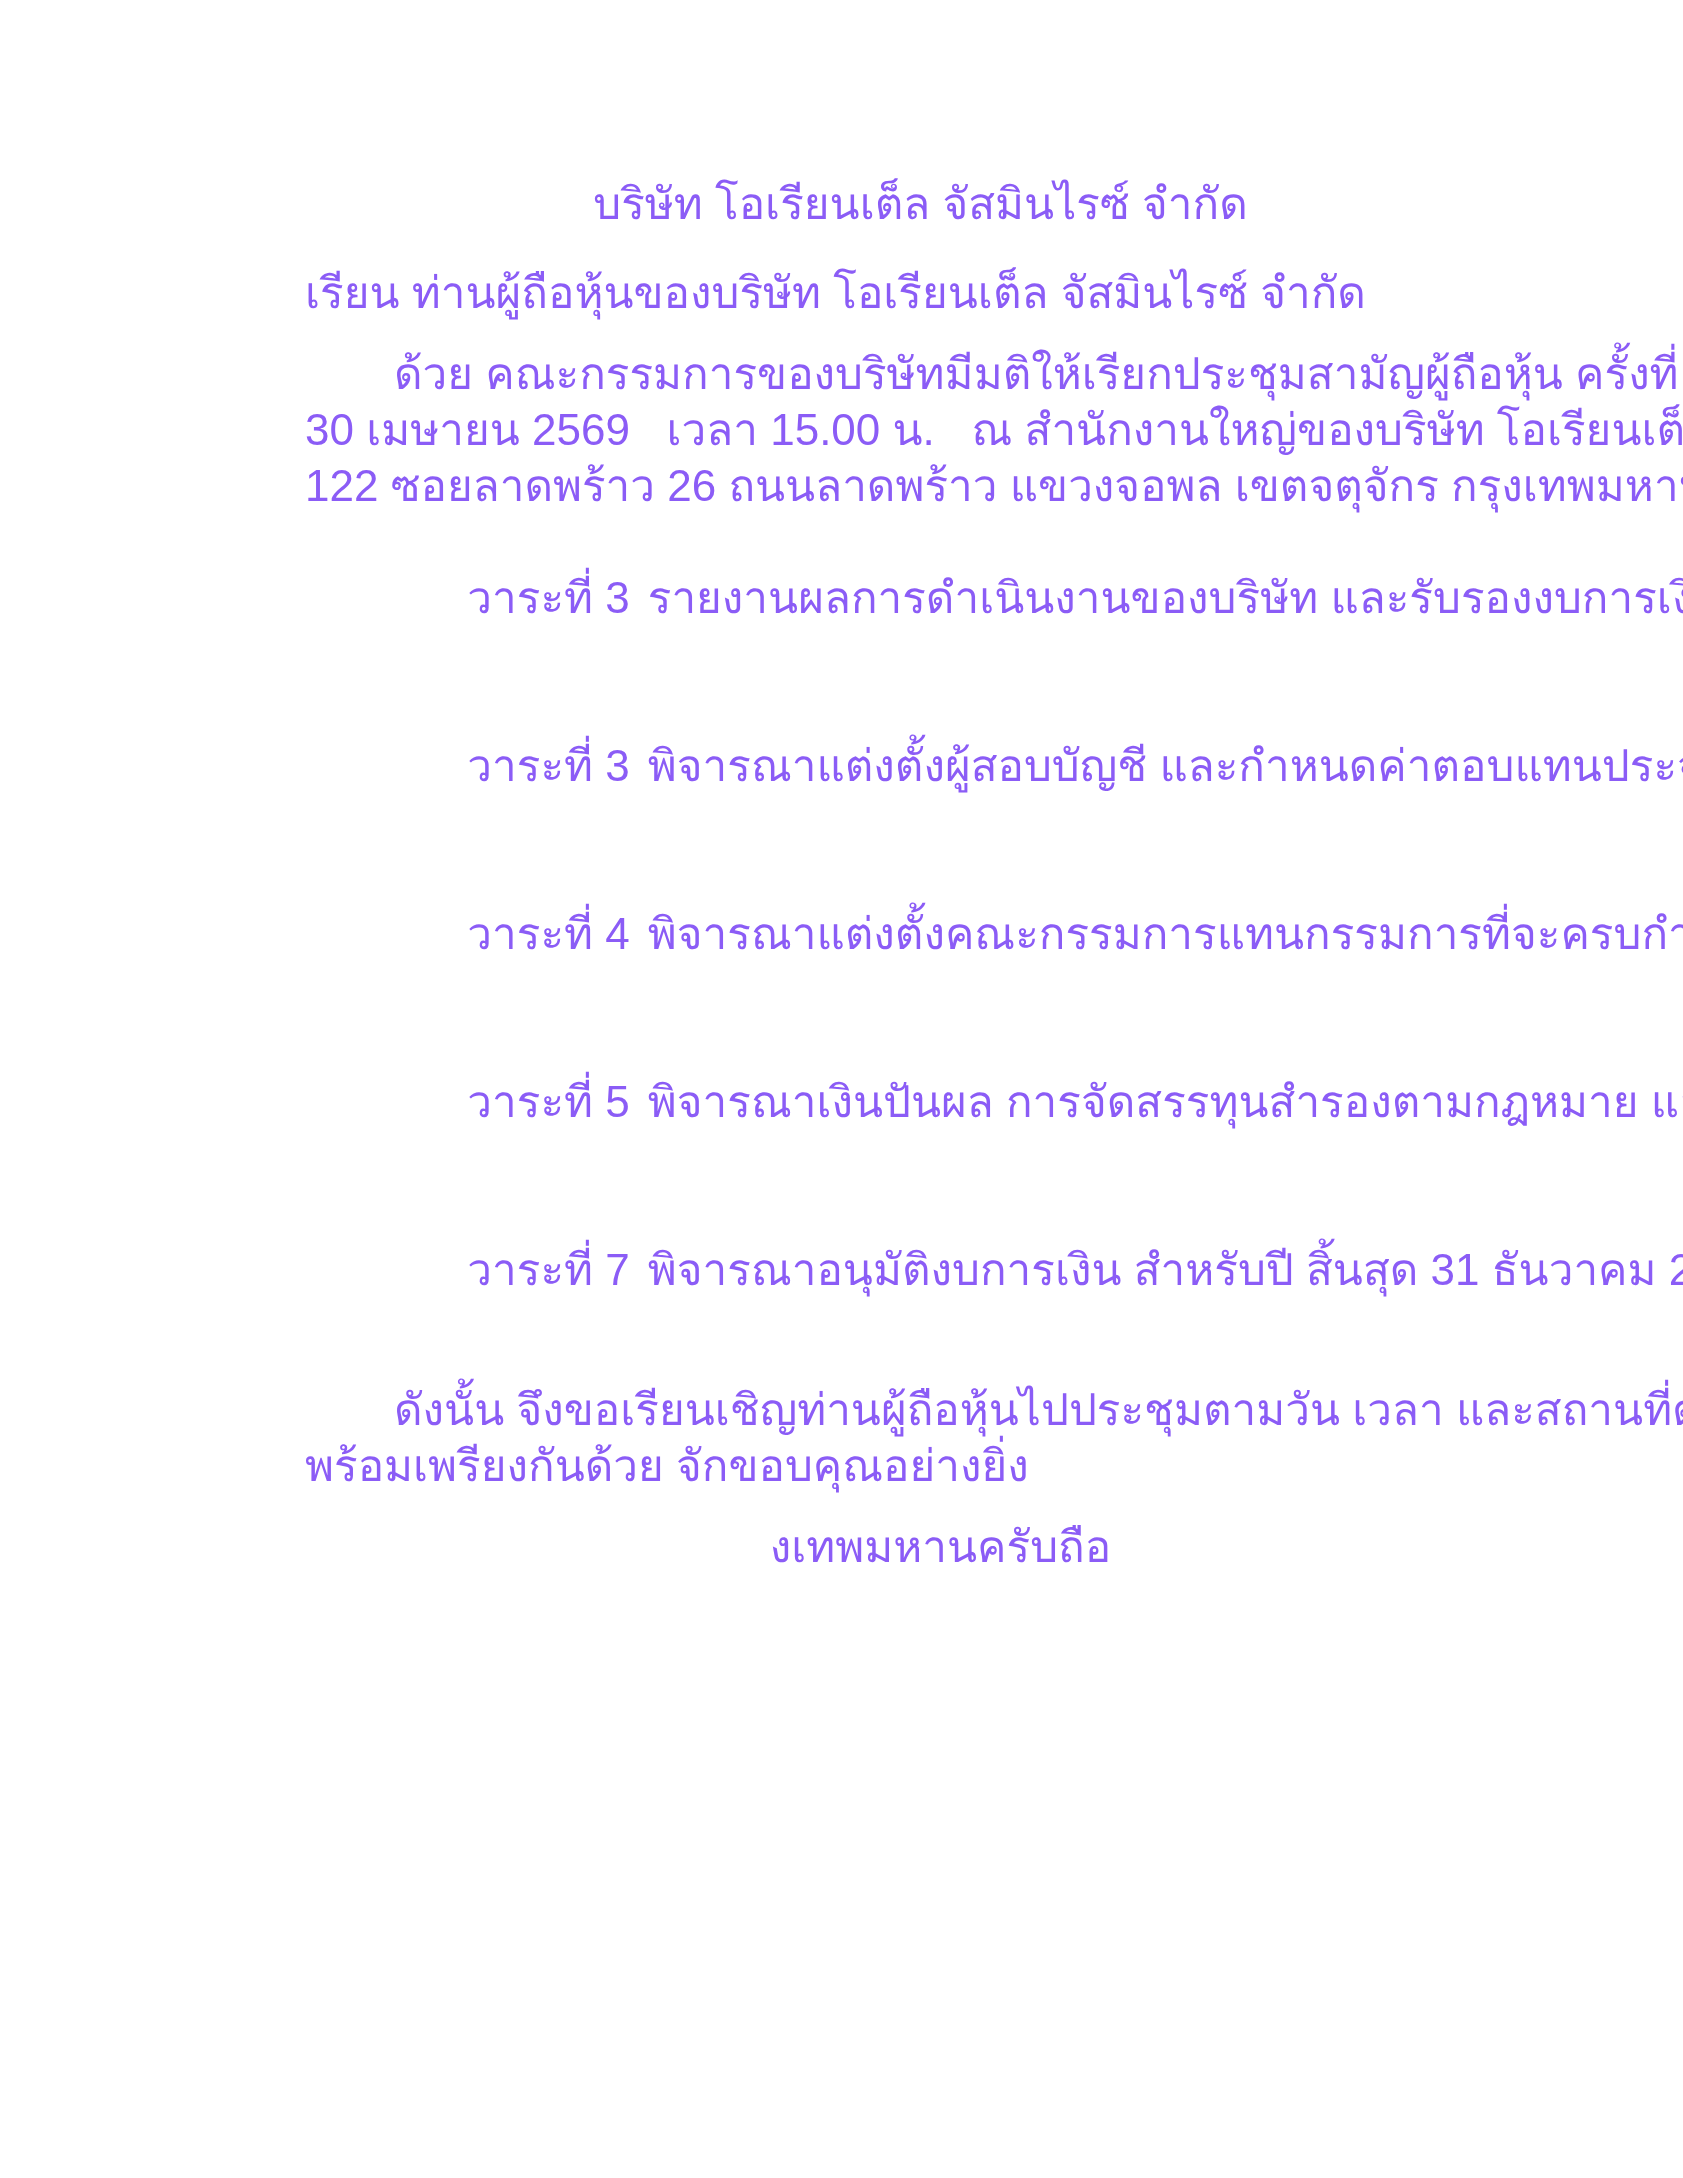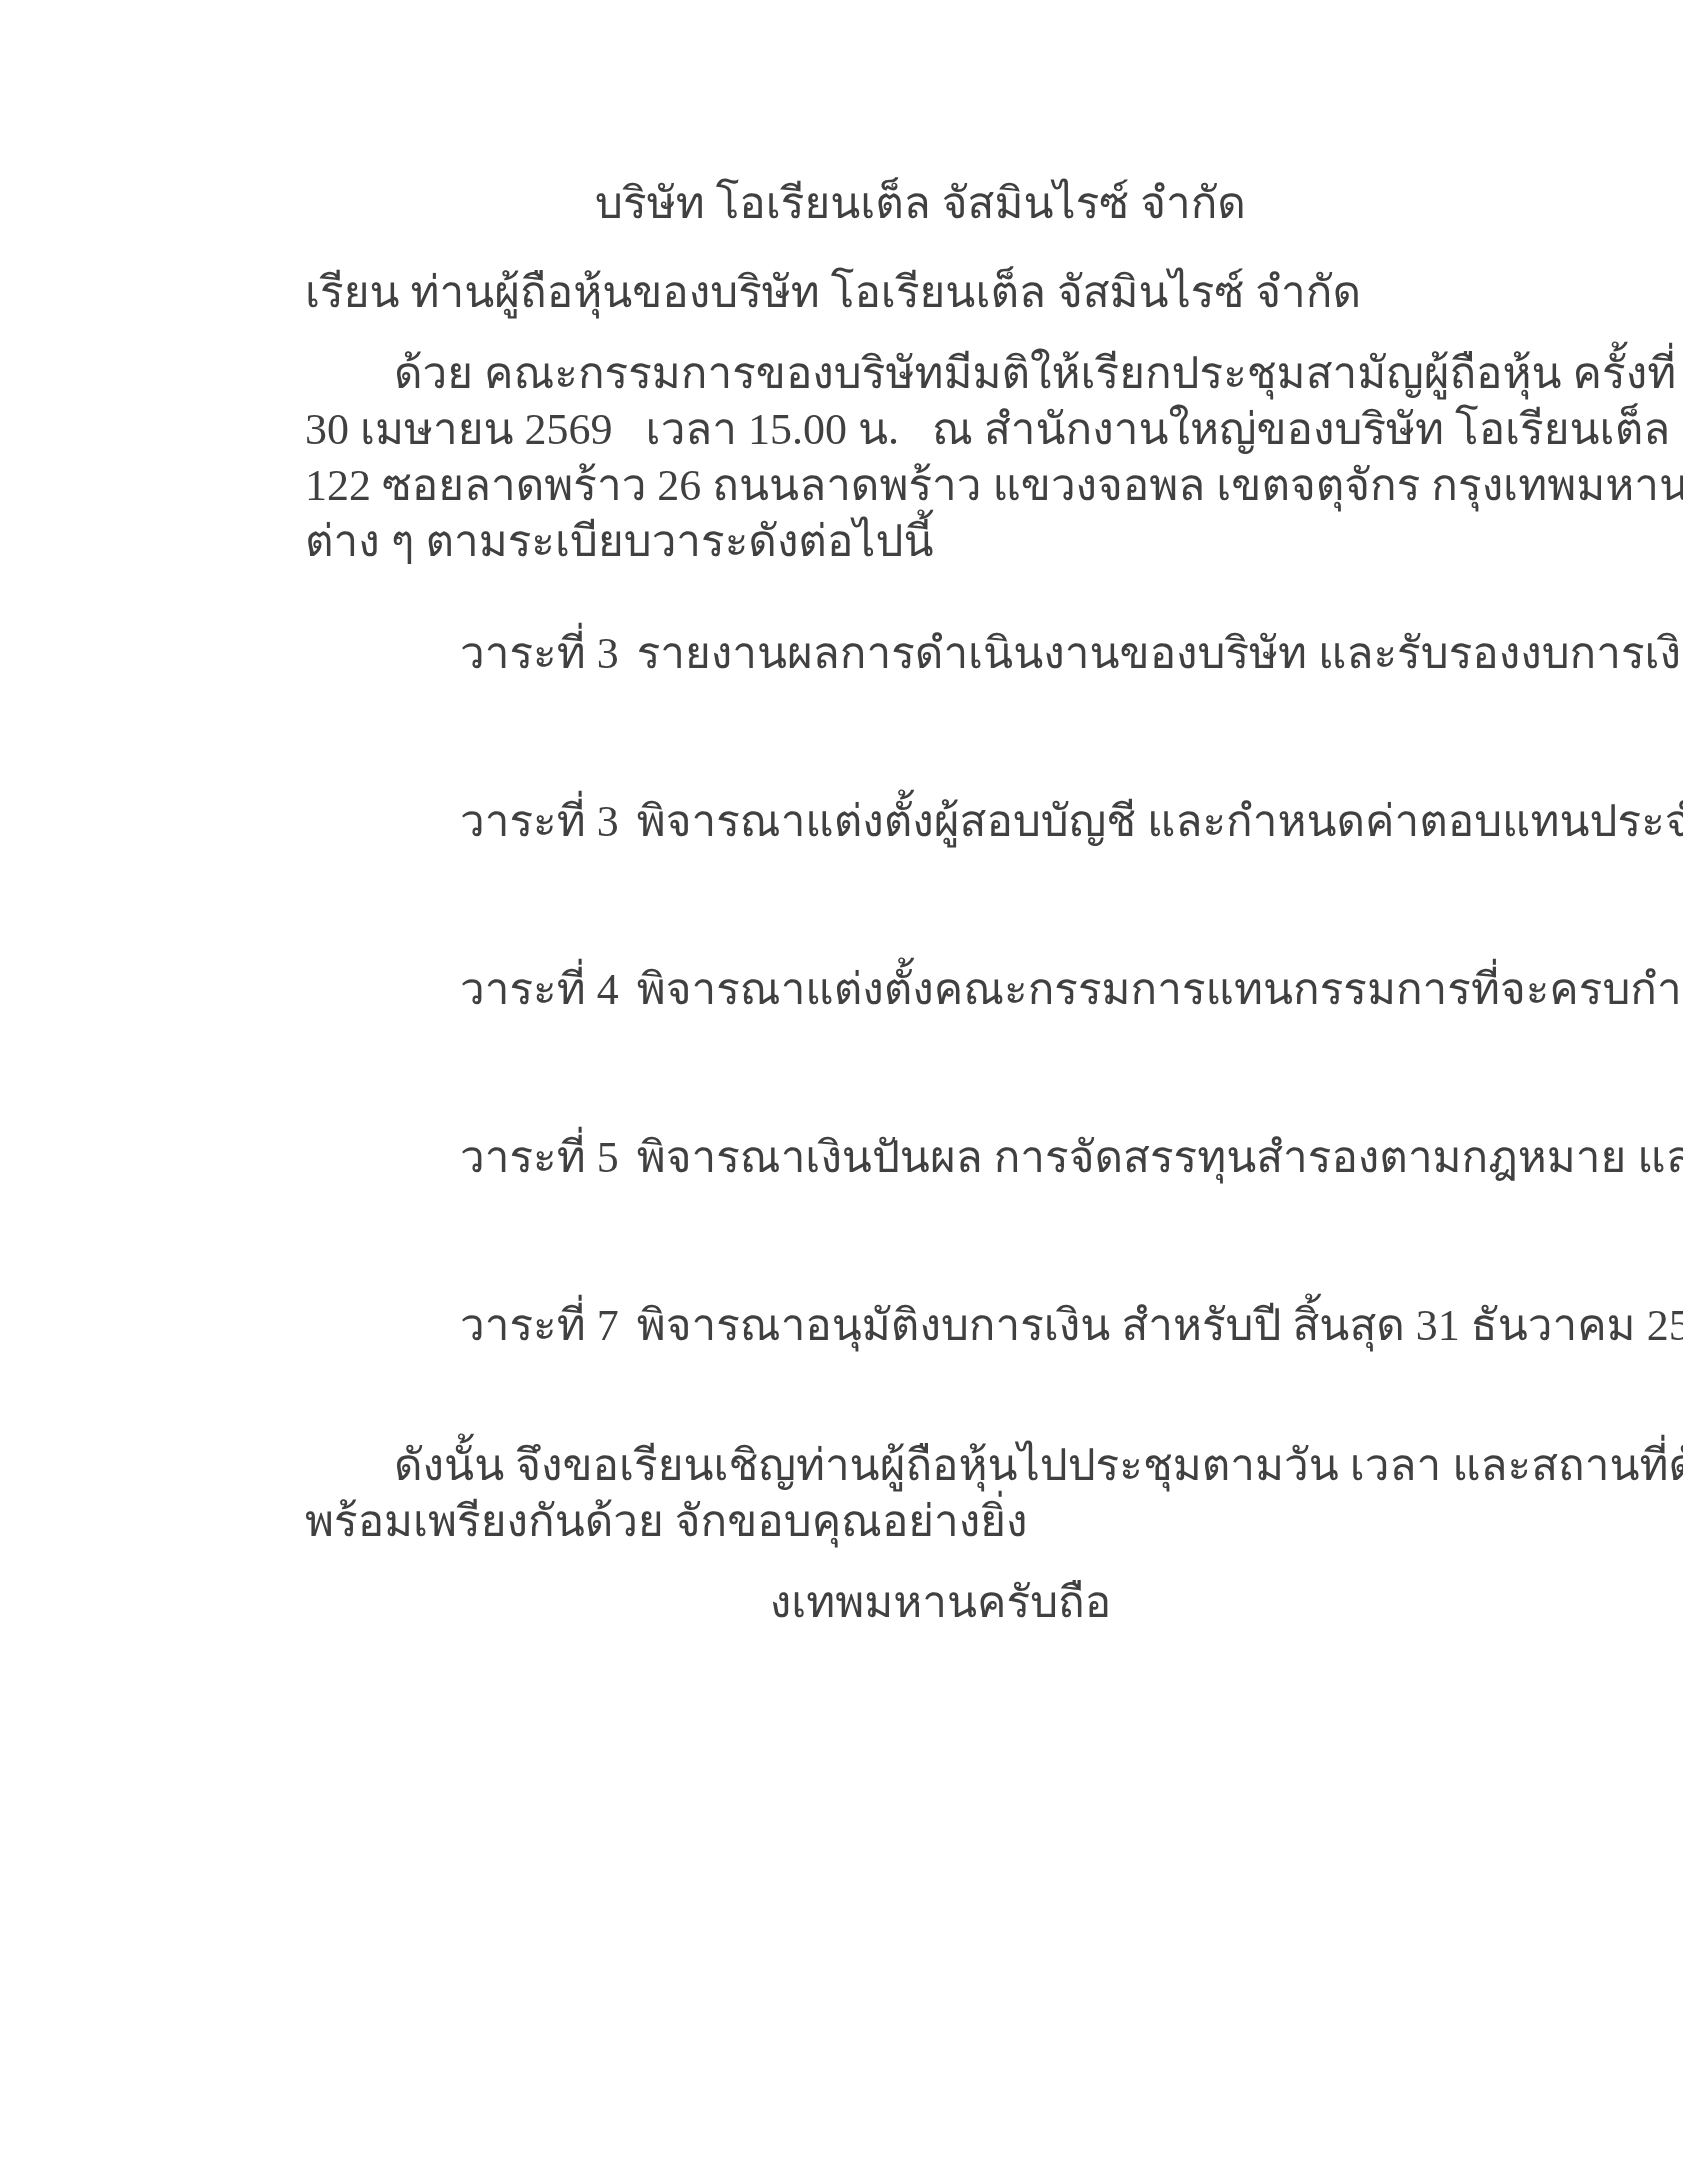--- a/index.html
+++ b/index.html
@@ -1,22 +1,22 @@
 <!DOCTYPE html>
 <html lang="th"><head>
 <meta charset="utf-8">
 <style>
   html, body { margin: 0; padding: 0; background: #ffffff; }
   .page {
     position: relative;
     width: 1683px;
     height: 2178px;
     background: #ffffff;
-    color: #404040;
-    font-family: Liberation Serif, serif;
+    color: #8b5cf6;
+    font-family: Liberation Sans, sans-serif;
     font-size: 44px;
     line-height: 56px;
     overflow: hidden;
   }
   .line { white-space: pre; }
 
   
   .header-block { margin-left: 158px; padding-top: 176px; text-align: center; }
   .date-line { margin-top: 28px; }
 
@@ -49,21 +49,20 @@
     <div class="line">บริษัท โอเรียนเต็ล จัสมินไรซ์ จำกัด</div>
   </div>
 
 
   <div class="line salutation-line">เรียน ท่านผู้ถือหุ้นของบริษัท โอเรียนเต็ล จัสมินไรซ์ จำกัด</div>
 
   <div class="body-paragraph">
     <div class="line indent-first">ด้วย คณะกรรมการของบริษัทมีมติให้เรียกประชุมสามัญผู้ถือหุ้น ครั้งที่ 1/256  ในวันที่</div>
     <div class="line">30 เมษายน 2569   เวลา 15.00 น.   ณ สำนักงานใหญ่ของบริษัท โอเรียนเต็ล จัสมินไรซ์ จำกัดเลขที่</div>
     <div class="line">122 ซอยลาดพร้าว 26 ถนนลาดพร้าว แขวงจอพล เขตจตุจักร กรุงเทพมหานคร เพื่อพิจารณาเรื่อง</div>
-    <div class="line">ต่าง ๆ ตามระเบียบวาระดังต่อไปนี้</div>
   </div>
 
   <div class="agenda">
     <div class="agenda-item">
       <span>วาระที่ 3</span><span class="agenda-gap"></span><span>รายงานผลการดำเนินงานของบริษัท และรับรองงบการเงินประจำปี 2568</span>
     </div>
     <div class="agenda-item">
       <span>วาระที่ 3</span><span class="agenda-gap"></span><span>พิจารณาแต่งตั้งผู้สอบบัญชี และกำหนดค่าตอบแทนประจำปี 2569</span>
     </div>
     <div class="agenda-item">

